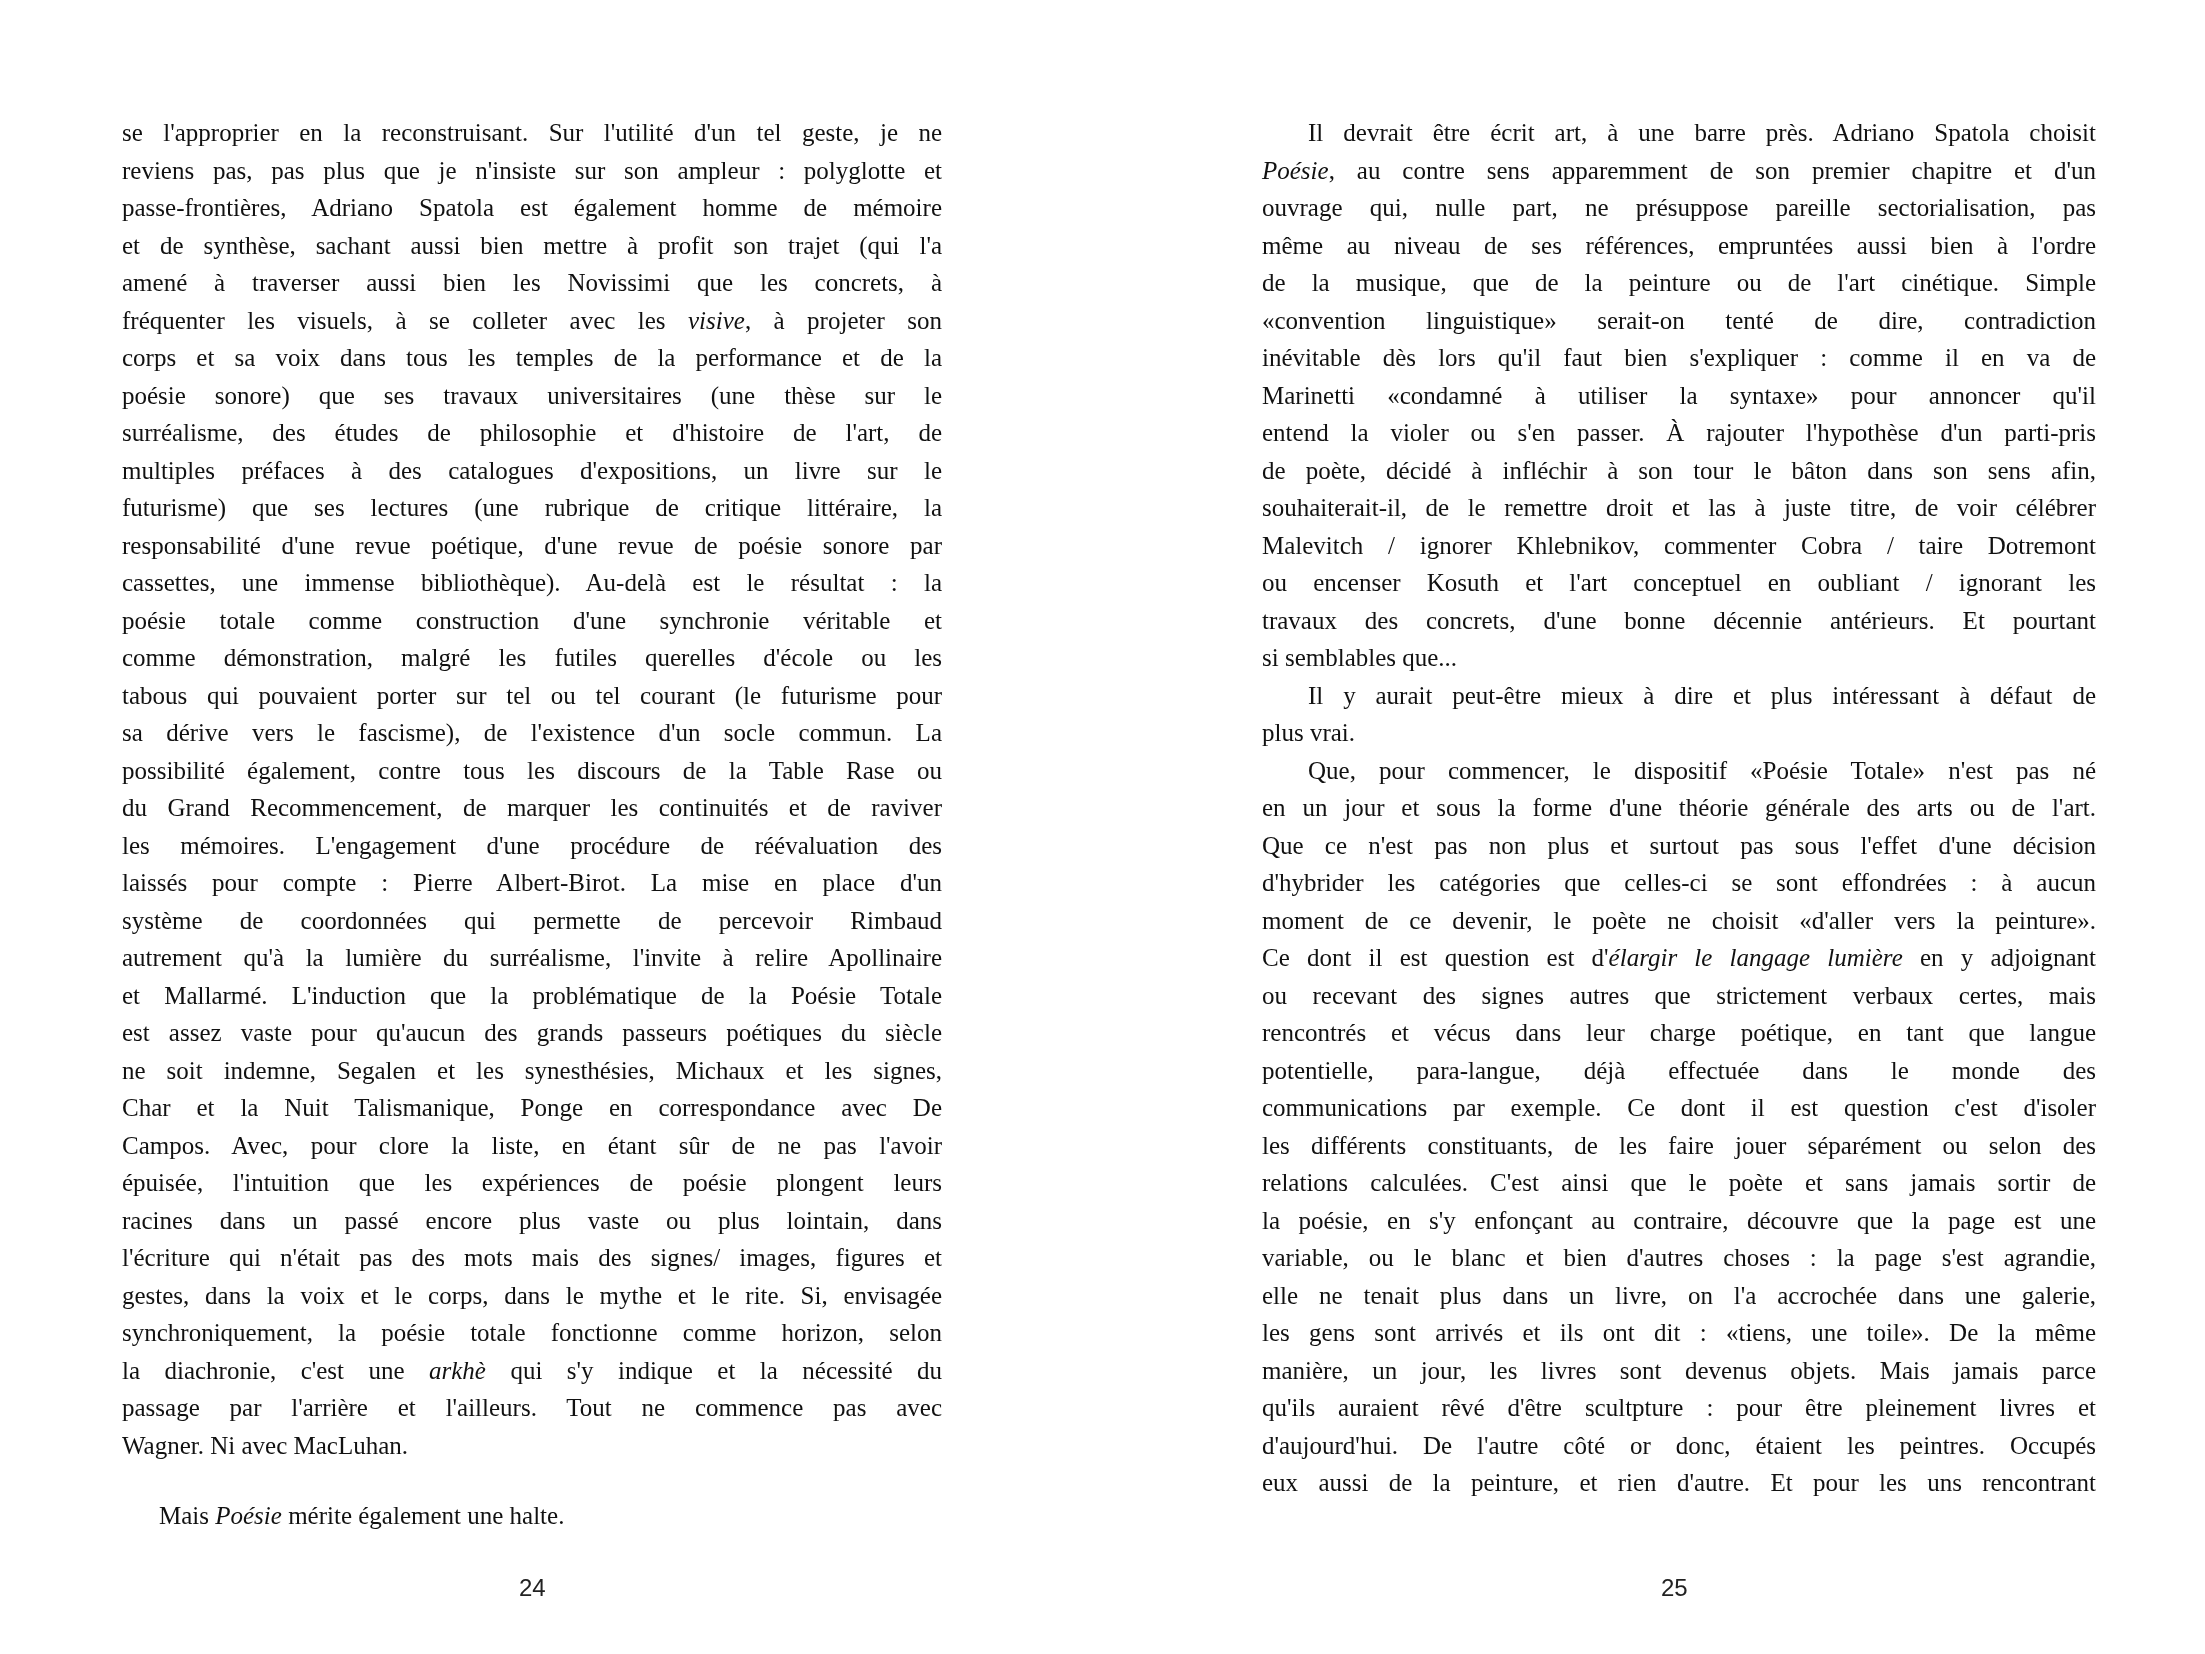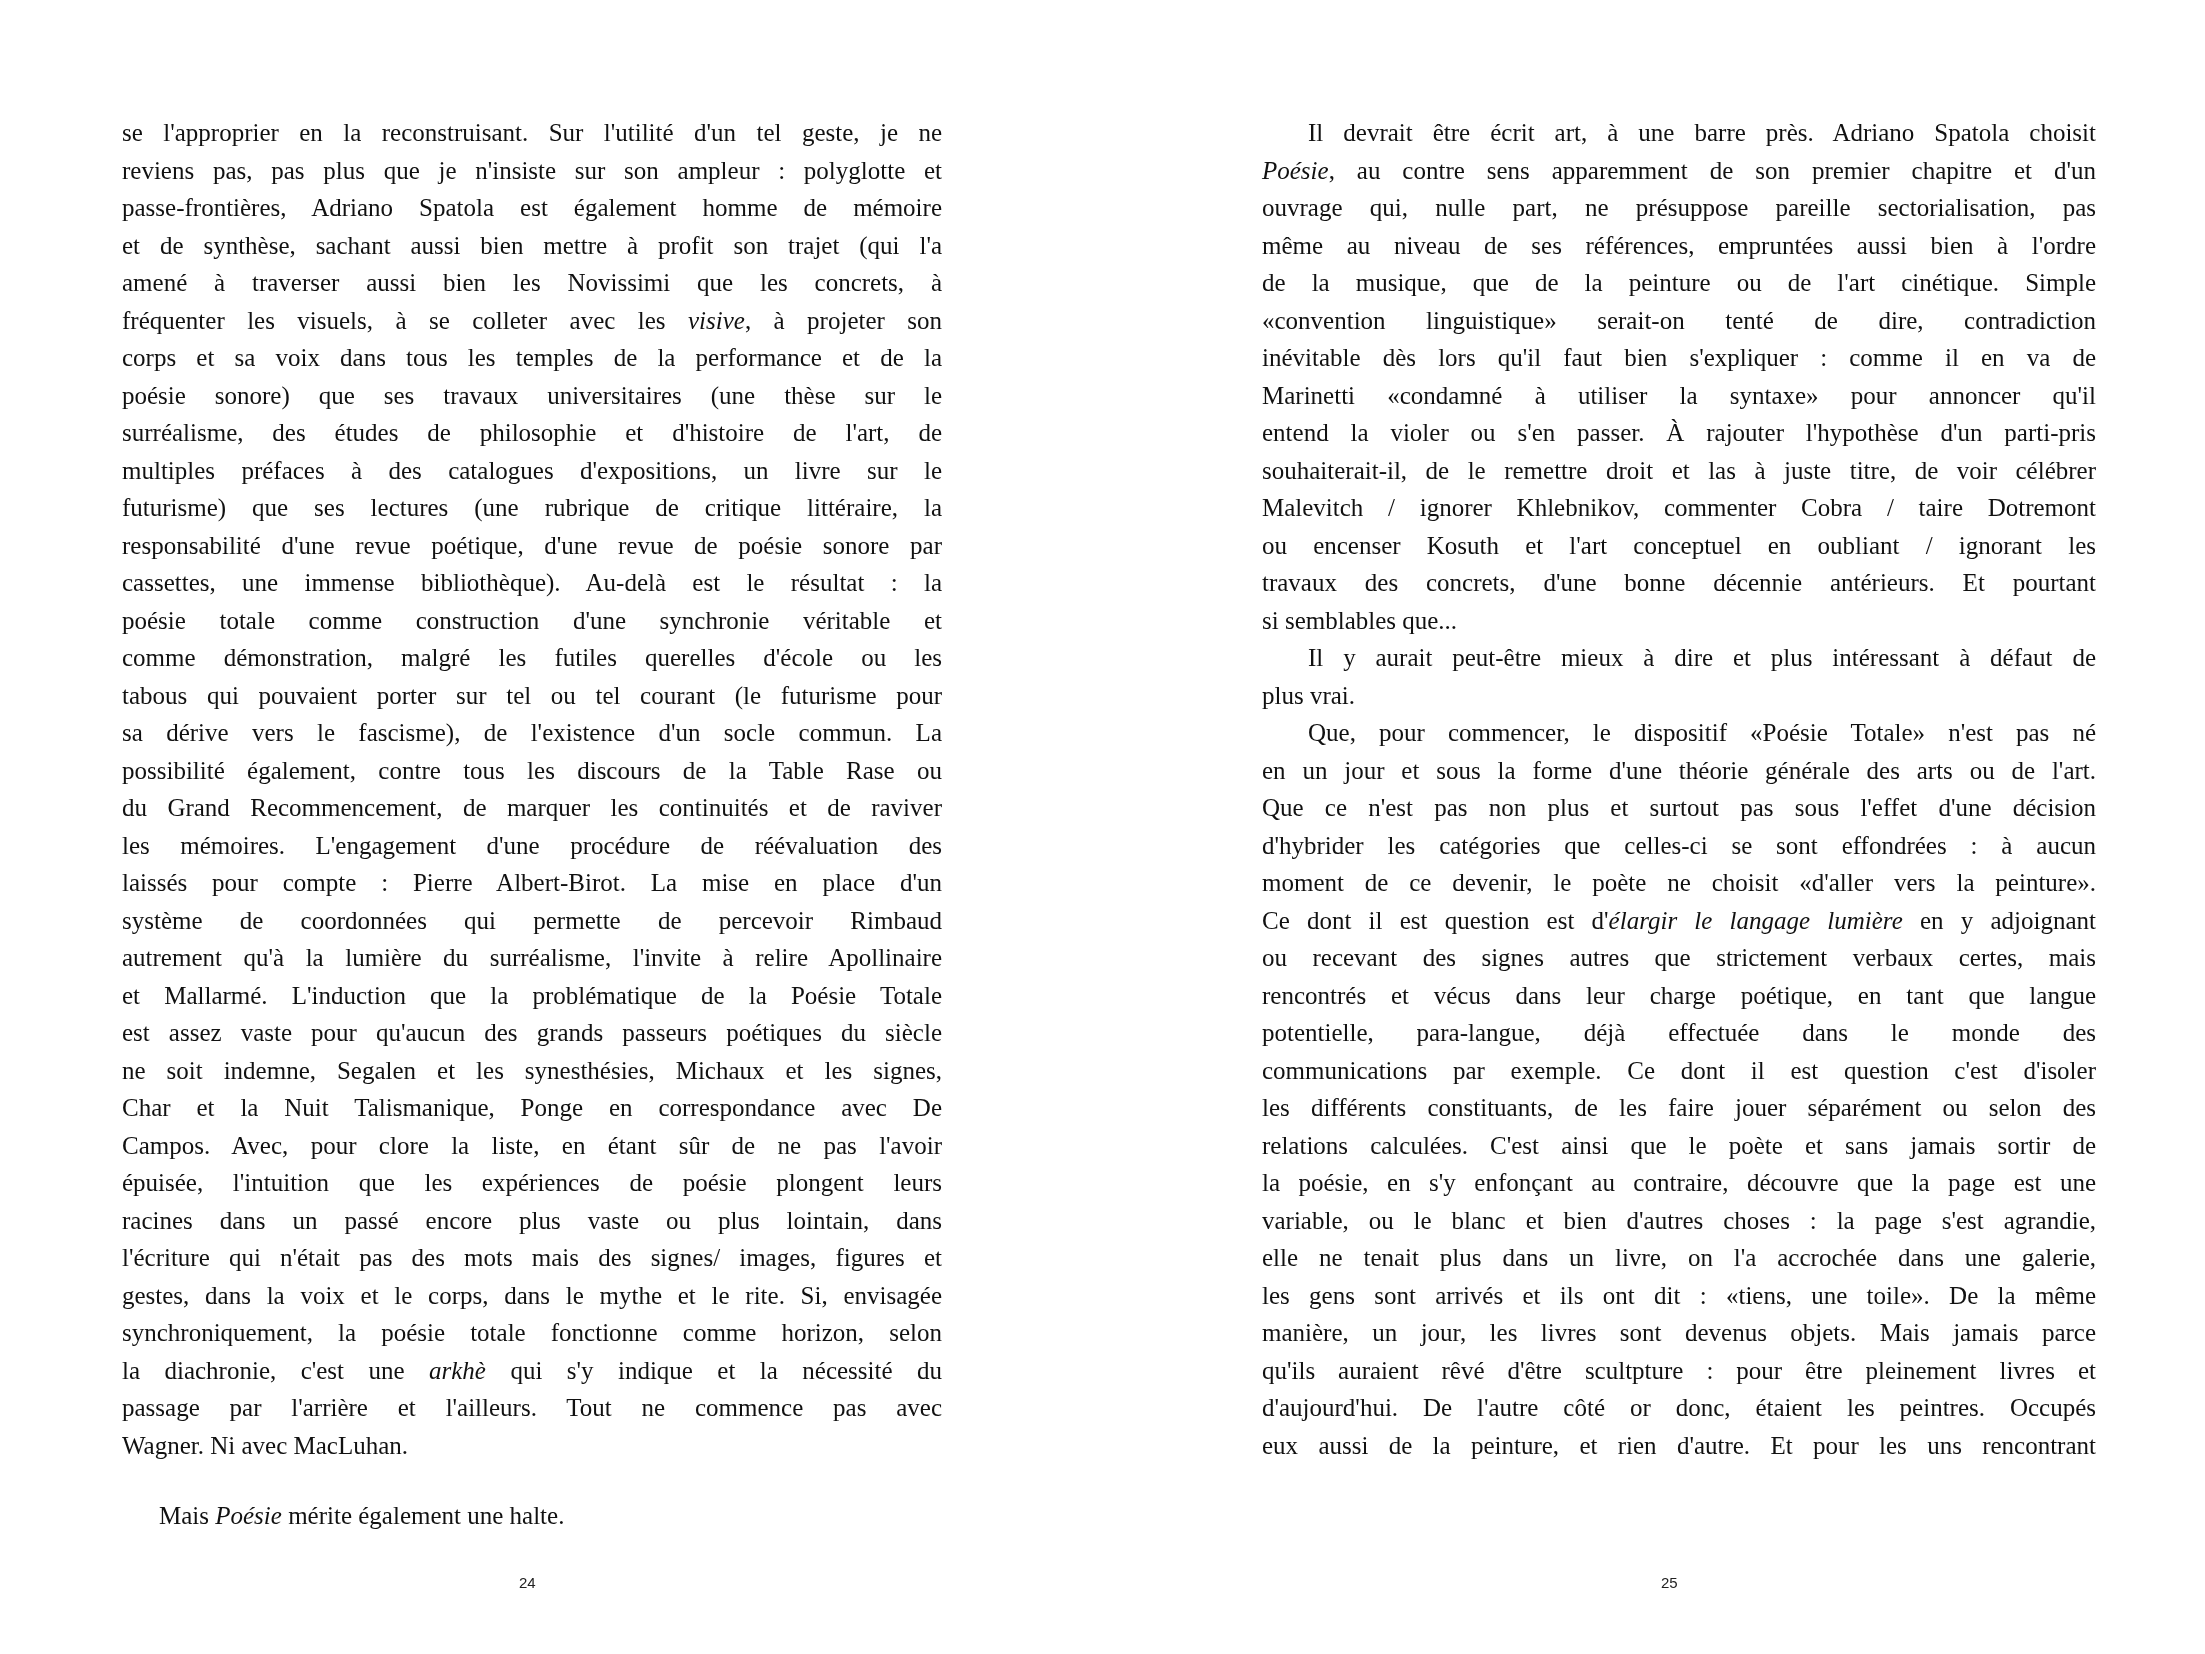--- a/index.html
+++ b/index.html
@@ -22,21 +22,21 @@
     overflow: visible;
   }
   .line.last { text-align-last: left; }
   .line.indent { padding-left: 46px; }
   .page.left .line.indent { padding-left: 37px; }
   .line.gap { margin-top: 33px; }
   .line em { font-style: italic; font-family: Liberation Serif, serif; }
   .page-number {
     position: absolute; top: 1574px;
     font-family: "Liberation Sans", "DejaVu Sans", sans-serif;
-    font-size: 15px; color: #222222;
+    font-size: 24px; color: #222222;
   }
   .page.left .page-number { left: 519px; }
   .page.right .page-number { left: 559px; }
 </style>
 </head>
 <body>
 
 <div class="page left">
   <div class="column">
       <div class="line"><span>se l'approprier en la reconstruisant. Sur l'utilité d'un tel geste, je ne</span></div>
@@ -84,20 +84,21 @@
   <div class="column">
       <div class="line indent"><span>Il devrait être écrit art, à une barre près. Adriano Spatola choisit</span></div>
       <div class="line"><em>Poésie</em><span>, au contre sens apparemment de son premier chapitre et d'un</span></div>
       <div class="line"><span>ouvrage qui, nulle part, ne présuppose pareille sectorialisation, pas</span></div>
       <div class="line"><span>même au niveau de ses références, empruntées aussi bien à l'ordre</span></div>
       <div class="line"><span>de la musique, que de la peinture ou de l'art cinétique. Simple</span></div>
       <div class="line"><span>«convention linguistique» serait-on tenté de dire, contradiction</span></div>
       <div class="line"><span>inévitable dès lors qu'il faut bien s'expliquer : comme il en va de</span></div>
       <div class="line"><span>Marinetti «condamné à utiliser la syntaxe» pour annoncer qu'il</span></div>
       <div class="line"><span>entend la violer ou s'en passer. À rajouter l'hypothèse d'un parti-pris</span></div>
+      <div class="line"><span>de poète, décidé à infléchir à son tour le bâton dans son sens afin,</span></div>
       <div class="line"><span>souhaiterait-il, de le remettre droit et las à juste titre, de voir célébrer</span></div>
       <div class="line"><span>Malevitch / ignorer Khlebnikov, commenter Cobra / taire Dotremont</span></div>
       <div class="line"><span>ou encenser Kosuth et l'art conceptuel en oubliant / ignorant les</span></div>
       <div class="line"><span>travaux des concrets, d'une bonne décennie antérieurs. Et pourtant</span></div>
       <div class="line last"><span>si semblables que...</span></div>
       <div class="line indent"><span>Il y aurait peut-être mieux à dire et plus intéressant à défaut de</span></div>
       <div class="line last"><span>plus vrai.</span></div>
       <div class="line indent"><span>Que, pour commencer, le dispositif «Poésie Totale» n'est pas né</span></div>
       <div class="line"><span>en un jour et sous la forme d'une théorie générale des arts ou de l'art.</span></div>
       <div class="line"><span>Que ce n'est pas non plus et surtout pas sous l'effet d'une décision</span></div>

